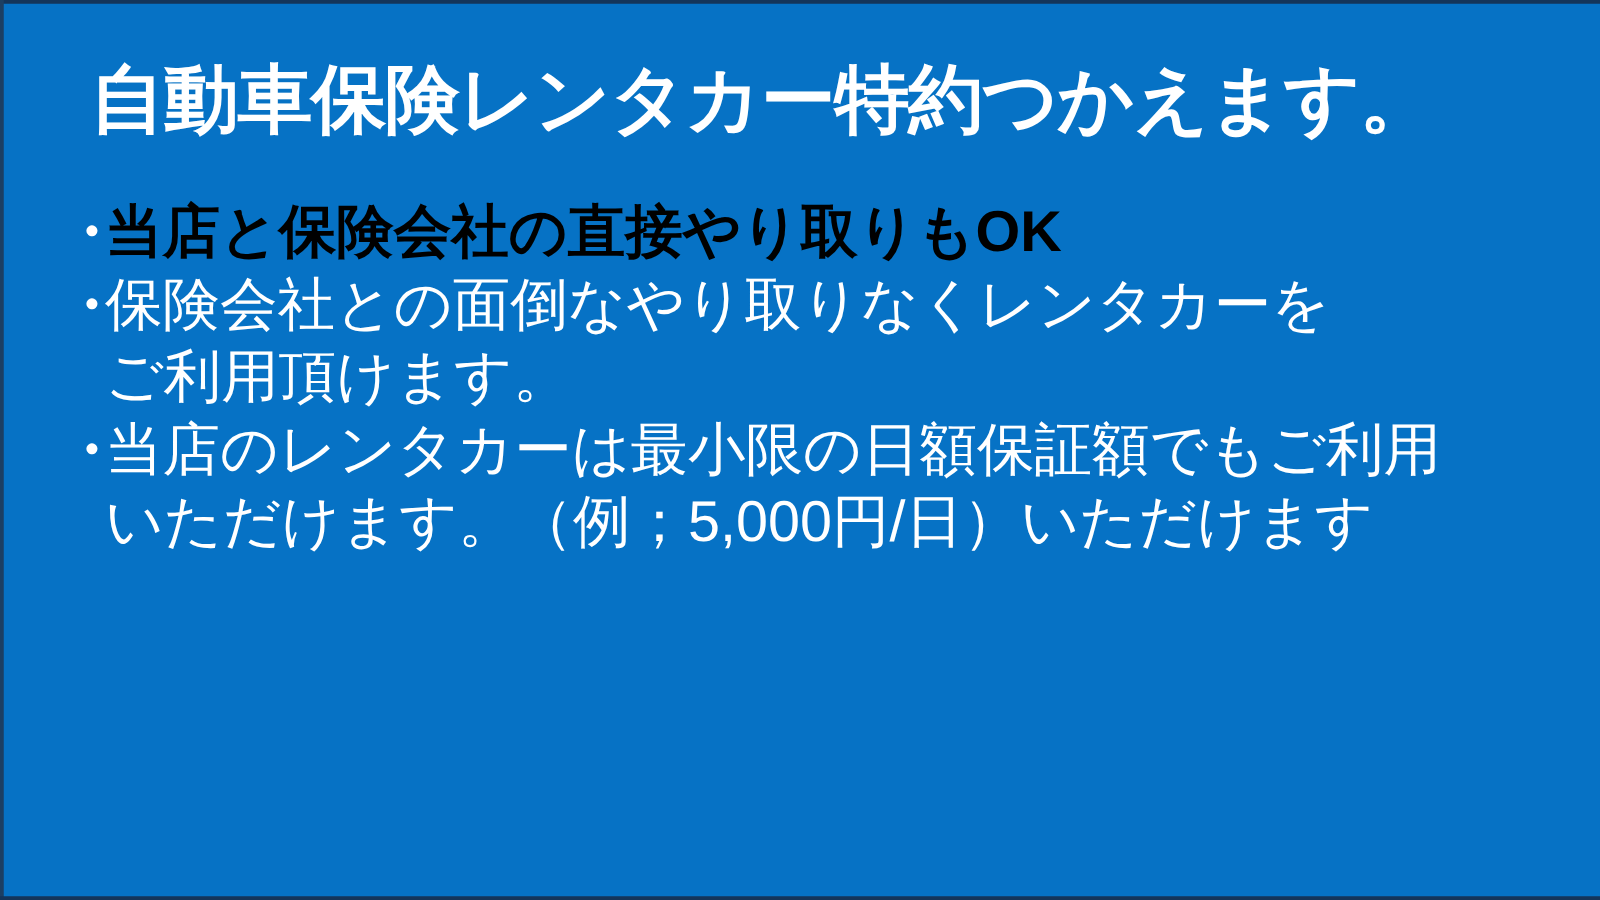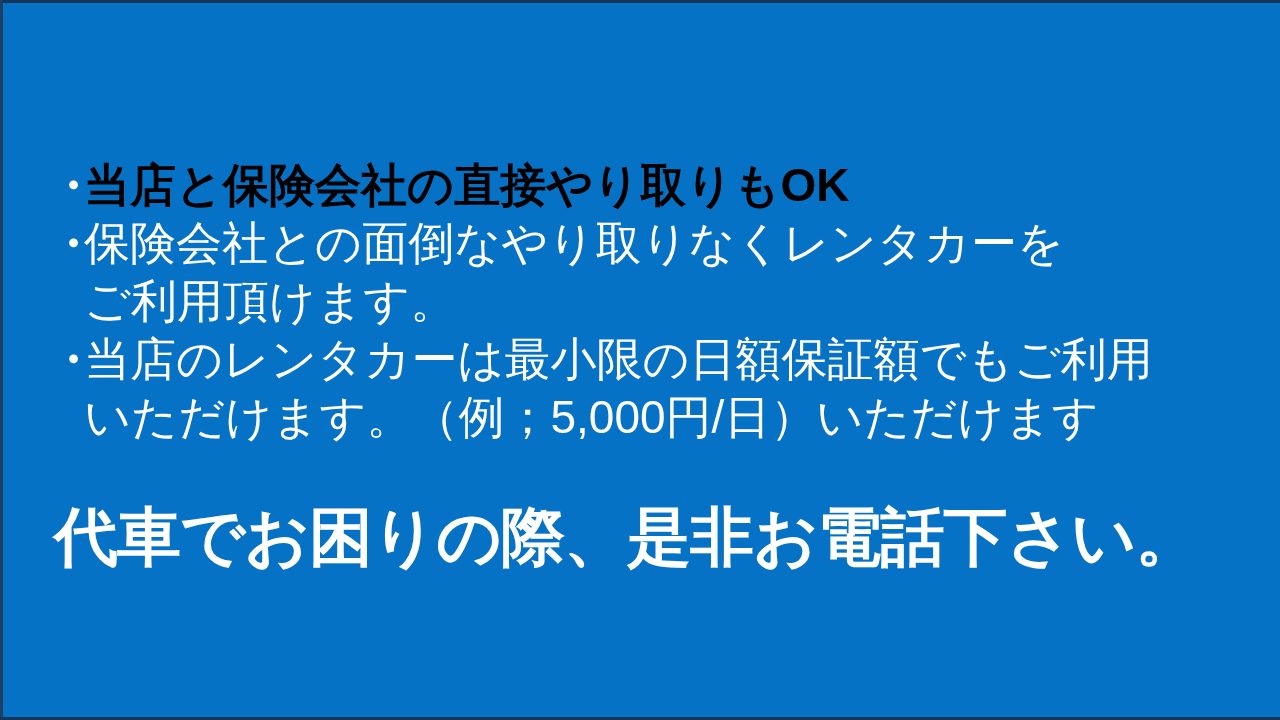--- a/index.html
+++ b/index.html
@@ -110,20 +110,21 @@
 </style>
 </head>
 <body>
 
 <div id="slide">
 
   <div id="edge-top"></div>
   <div id="edge-left"></div>
   <div id="edge-bottom"></div>
 
+  <div class="line" id="headline">自動車保険レンタカー特約つかえます。</div>
 
   <div id="bullets">
 
     <div class="bullet-row accent">
       <span class="bullet-mark">・</span>
       <span class="bullet-body">
         <span class="txt">当店と保険会社の直接やり取りもOK</span>
       </span>
     </div>
 
@@ -138,15 +139,14 @@
     <div class="bullet-row">
       <span class="bullet-mark">・</span>
       <span class="bullet-body">
         <span class="txt">当店のレンタカーは最小限の日額保証額でもご利用</span>
         <span class="txt">いただけます。（例；5,000円/日）いただけます</span>
       </span>
     </div>
 
   </div>
 
-  <div class="line" id="closing">代車でお困りの際、是非お電話下さい。</div>
 
 </div>
 
 </body></html>

